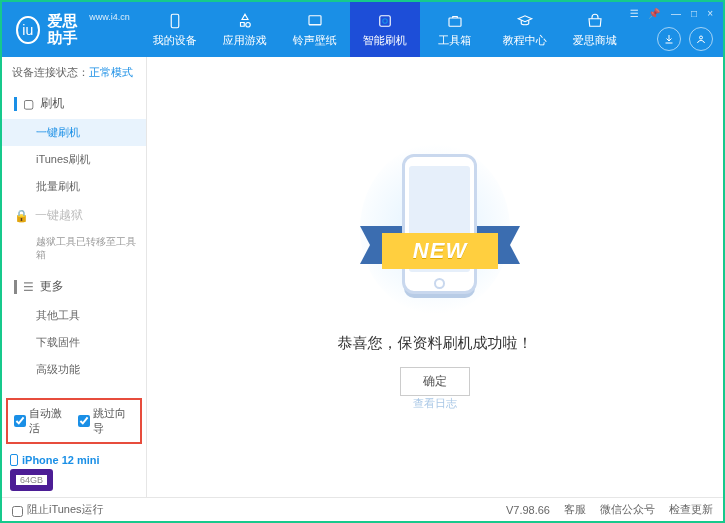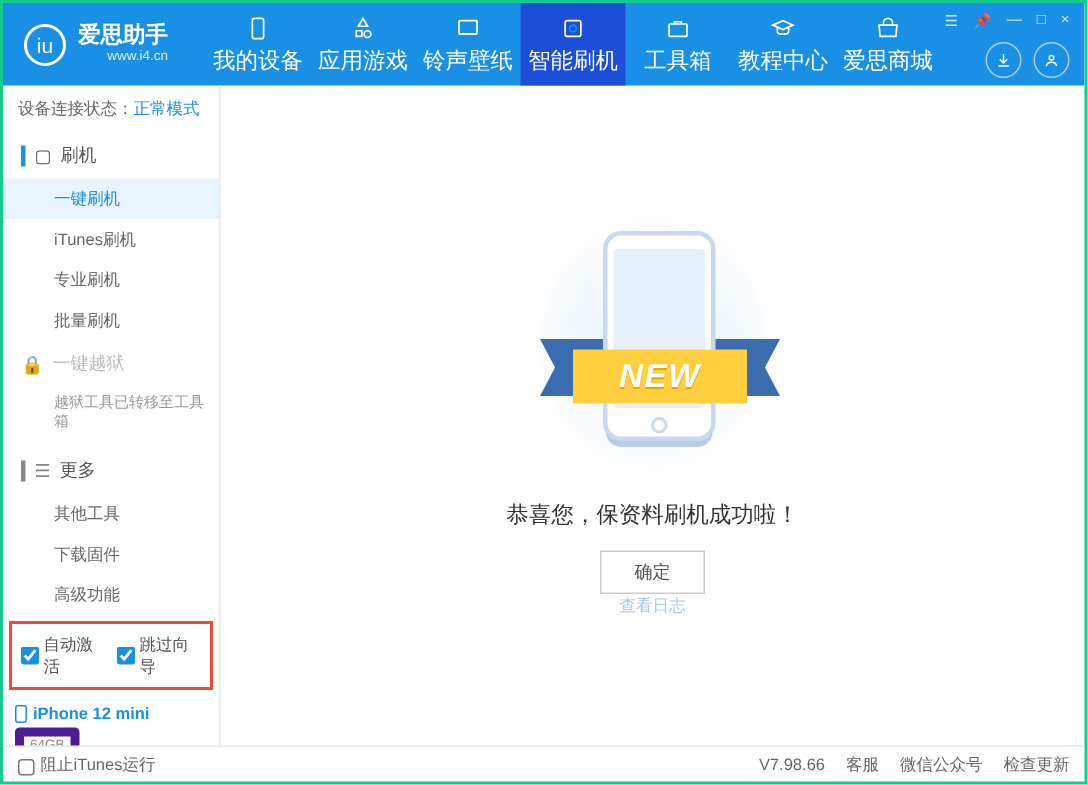--- a/index.html
+++ b/index.html
@@ -1,24 +1,24 @@
 <!DOCTYPE html>
 <html><head>
 <meta charset="utf-8">
 <style>
 * { margin: 0; padding: 0; box-sizing: border-box; font-family: "Microsoft YaHei", Arial, sans-serif; }
 body { width: 725px; height: 523px; background: #fff; overflow: hidden; border: 2px solid #16c98c; }
 .titlebar { height: 55px; background: #1a8fe6; display: flex; align-items: center; color: #fff; }
 .brand { display: flex; align-items: center; padding: 0 10px 0 14px; gap: 8px; min-width: 135px; }
 .brand-logo { width: 28px; height: 28px; border: 2px solid #fff; border-radius: 50%; display: flex; align-items: center; justify-content: center; font-weight: normal; font-size: 14px; }
-.brand-text { display: flex; flex-direction: column; line-height: 1.1; align-items: flex-end; }
+.brand-text { display: flex; flex-direction: row; line-height: 1.1; }
 .brand-title { font-size: 15px; font-weight: bold; }
 .brand-url { font-size: 9px; opacity: 0.85; }
 .nav { display: flex; flex: 1; height: 100%; }
-.nav-item { display: flex; flex-direction: column; align-items: center; justify-content: center; width: 70px; height: 100%; cursor: pointer; font-size: 15px; gap: 2px; }
+.nav-item { display: flex; flex-direction: column; align-items: center; justify-content: center; width: 70px; height: 100%; cursor: pointer; font-size: 11px; gap: 2px; }
 .nav-item.active { background: #1d4ed8; }
 .nav-icon { width: 20px; height: 20px; display: flex; align-items: center; justify-content: center; }
 .nav-icon svg { width: 18px; height: 18px; fill: none; stroke: #fff; stroke-width: 1.5; }
 .win-controls { display: flex; flex-direction: column; align-items: flex-end; padding-right: 10px; gap: 2px; }
 .win-top { display: flex; gap: 10px; font-size: 10px; opacity: 0.8; }
 .win-top span { cursor: pointer; }
 .win-circles { display: flex; gap: 8px; margin-top: 6px; }
 .circle-btn { width: 24px; height: 24px; border: 1px solid rgba(255,255,255,0.6); border-radius: 50%; display: flex; align-items: center; justify-content: center; cursor: pointer; }
 .circle-btn svg { width: 12px; height: 12px; fill: none; stroke: #fff; stroke-width: 2; }
 .body-row { display: flex; height: calc(100% - 55px - 24px); }
@@ -163,21 +163,20 @@
 <div class="body-row">
   <div class="sidebar">
     <div class="conn-status"><span>设备连接状态：</span><span class="st">正常模式</span></div>
     <div class="side-group topcat">
         <span class="lead"></span>
         <span>▢</span>
         <span>刷机</span>
       </div>
     <div class="side-sub active">一键刷机</div>
     <div class="side-sub">iTunes刷机</div>
-    <div class="side-sub">专业刷机</div>
     <div class="side-sub">批量刷机</div>
     <div class="side-group">
         <span class="lock-ic">🔒</span>
         <span style="color:#bbb;">一键越狱</span>
       </div>
     <div class="side-note">越狱工具已转移至工具箱</div>
     <div class="side-group topcat" style="margin-top:6px;">
         <span class="lead" style="background:#888;"></span>
         <span class="bars-ic">☰</span>
         <span>更多</span>

